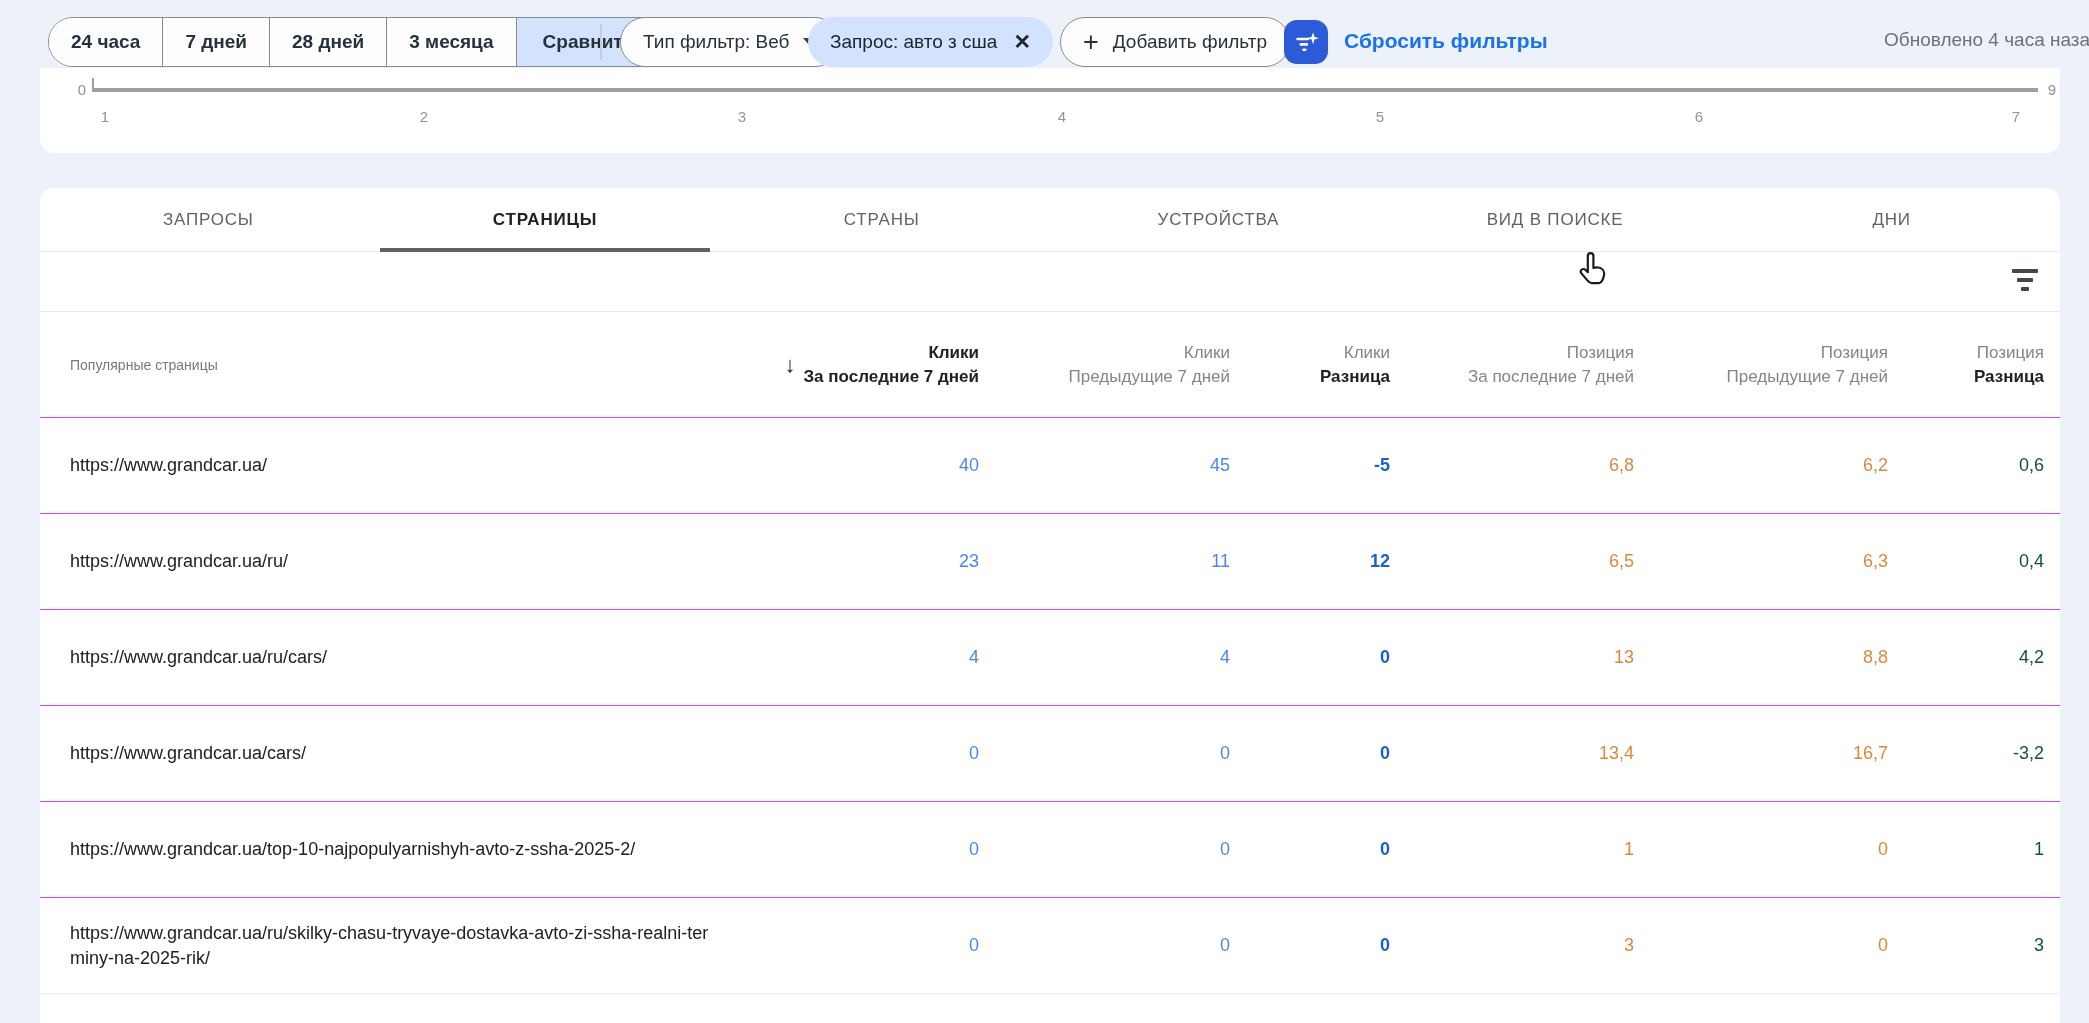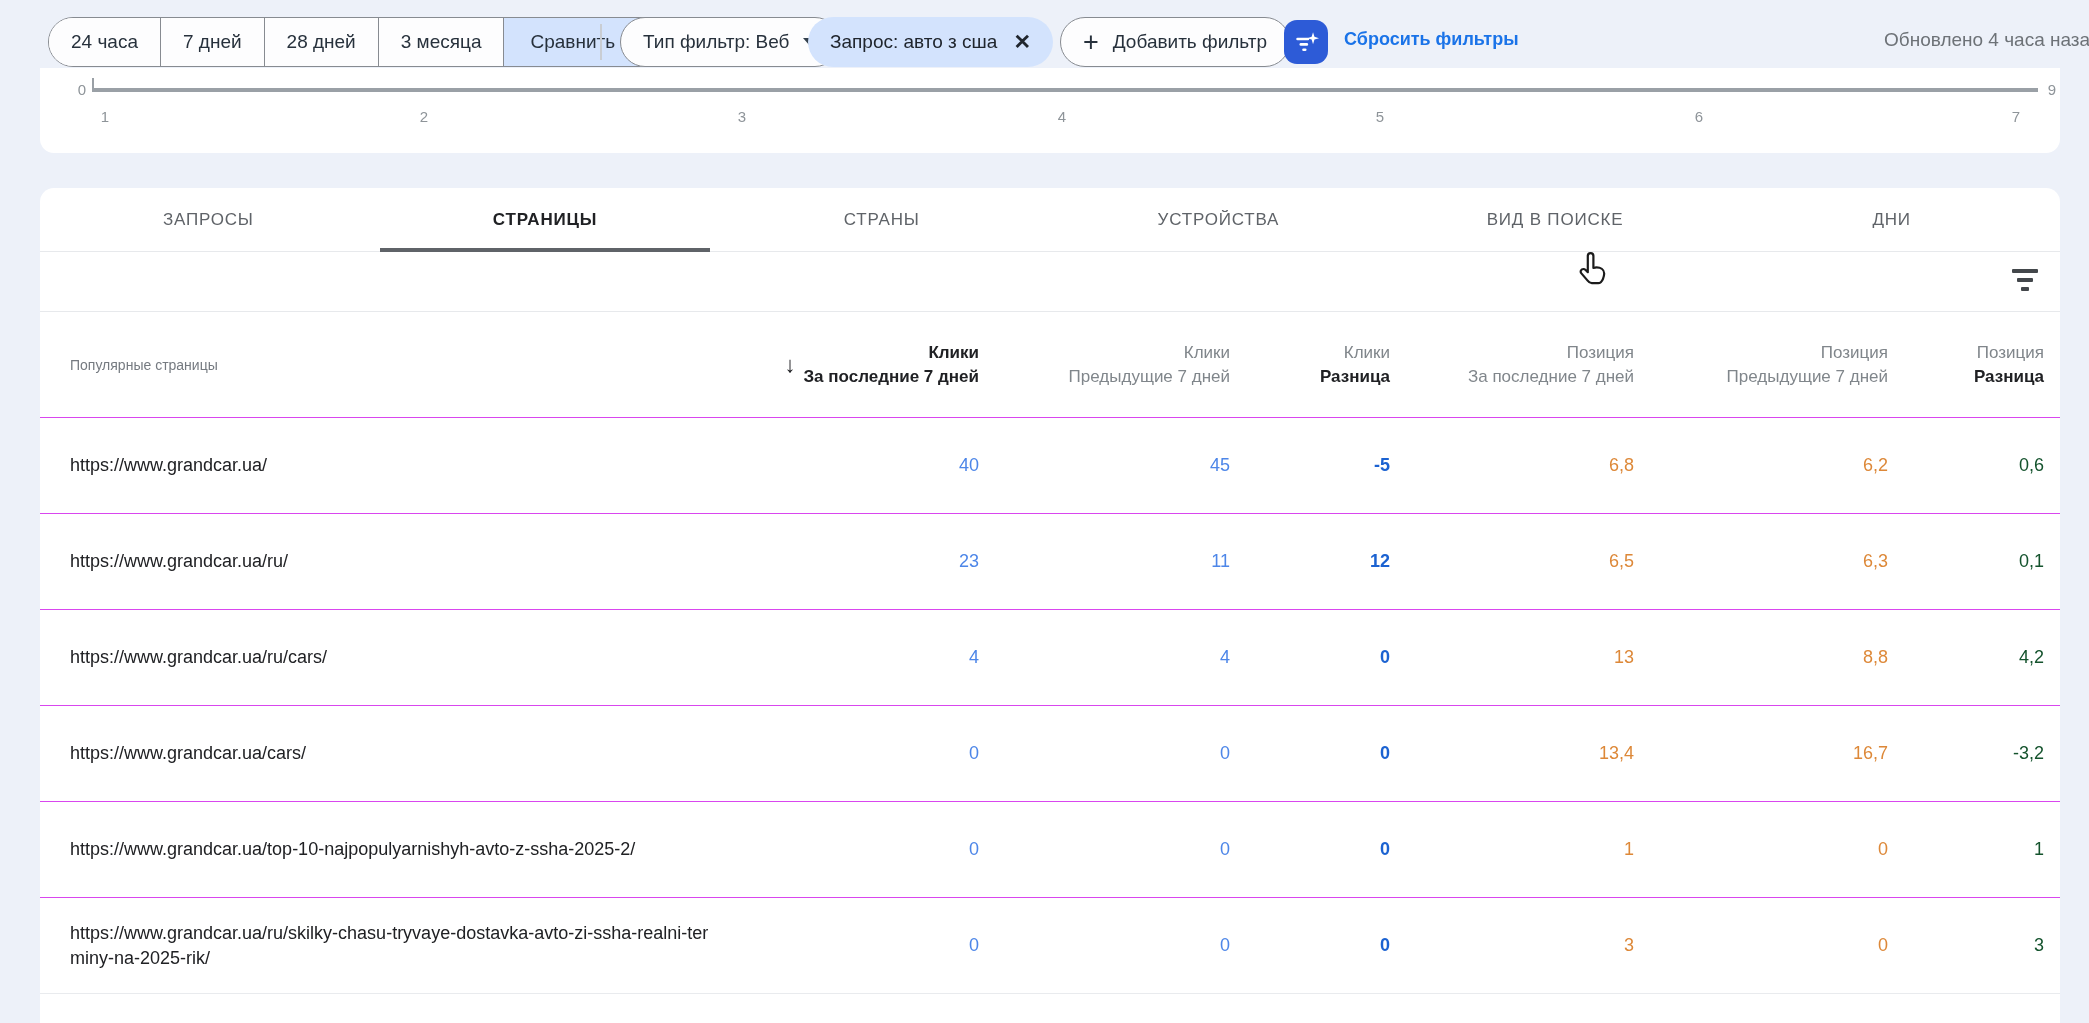--- a/index.html
+++ b/index.html
@@ -15,21 +15,21 @@
   .toolbar { position:absolute; top:0; left:0; width:2089px; height:78px; }
 
   .seg-group {
     position:absolute; left:48px; top:17px; height:50px;
     display:flex; align-items:stretch;
     border:1px solid #878b91; border-radius:25px; background:#fff; overflow:hidden;
   }
   .seg {
     display:flex; align-items:center; justify-content:center;
     padding:0 22px; font-size:19px; color:#27313c; cursor:pointer;
-    border-right:1px solid #878b91; background:#fdfdfe; white-space:nowrap;
+    border-right:1px solid #878b91; background:#fdfdfe; white-space:nowrap;font-weight:bold;
   }
   .seg:last-child { border-right:none; }
   .seg.compare { background:#d3e3fd; gap:14px; padding:0 26px; }
   .caret-down {
     width:0; height:0; border-left:7px solid transparent; border-right:7px solid transparent;
     border-top:8px solid #33404d;
   }
   .v-divider { position:absolute; left:600px; top:24px; width:2px; height:36px; background:#c9cdd3; }
 
   .pill-btn {
@@ -47,21 +47,21 @@
   .chip .x-icon { font-size:21px; color:#20262e; font-weight:bold; cursor:pointer; }
   .plus-icon { font-size:27px; font-weight:300; color:#27313c; line-height:1; }
 
   .ai-filter-btn {
     position:absolute; left:1284px; top:20px; width:44px; height:44px;
     background:#2d5bd7; border-radius:13px; cursor:pointer;
     display:flex; align-items:center; justify-content:center;
   }
   .reset-link {
     position:absolute; left:1344px; top:29px;
-    color:#1a73e8; font-size:18px; font-weight:bold; cursor:pointer; white-space:nowrap;
+    color:#1a73e8; font-size:21px; font-weight:bold; cursor:pointer; white-space:nowrap;
   }
   .updated-note {
     position:absolute; left:1884px; top:29px;
     color:#6d7277; font-size:19px; white-space:nowrap;
   }
 
   
   .chart-card {
     position:absolute; left:40px; top:68px; width:2020px; height:85px;
     background:#fff; border-radius:0 0 14px 14px;
@@ -243,21 +243,21 @@
     <div class="num v-orange-b">0,6</div>
   </div>
 
   <div class="grid-row data-row">
     <div class="url-cell">https://www.grandcar.ua/ru/</div>
     <div class="num v-blue">23</div>
     <div class="num v-blue">11</div>
     <div class="num v-blue-b">12</div>
     <div class="num v-orange">6,5</div>
     <div class="num v-orange">6,3</div>
-    <div class="num v-orange-b">0,1</div>
+    <div class="num v-orange-b">0,4</div>
   </div>
 
   <div class="grid-row data-row">
     <div class="url-cell">https://www.grandcar.ua/ru/cars/</div>
     <div class="num v-blue">4</div>
     <div class="num v-blue">4</div>
     <div class="num v-blue-b">0</div>
     <div class="num v-orange">13</div>
     <div class="num v-orange">8,8</div>
     <div class="num v-orange-b">4,2</div>

